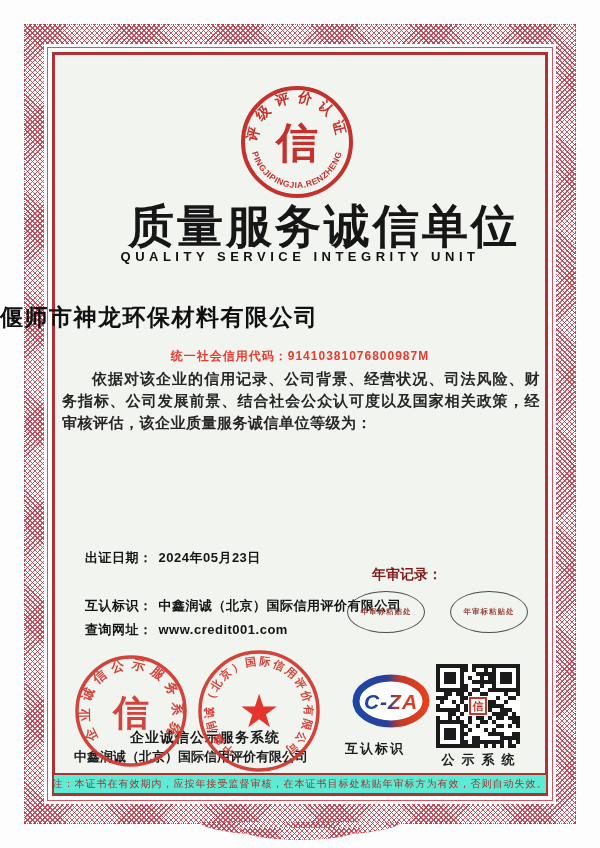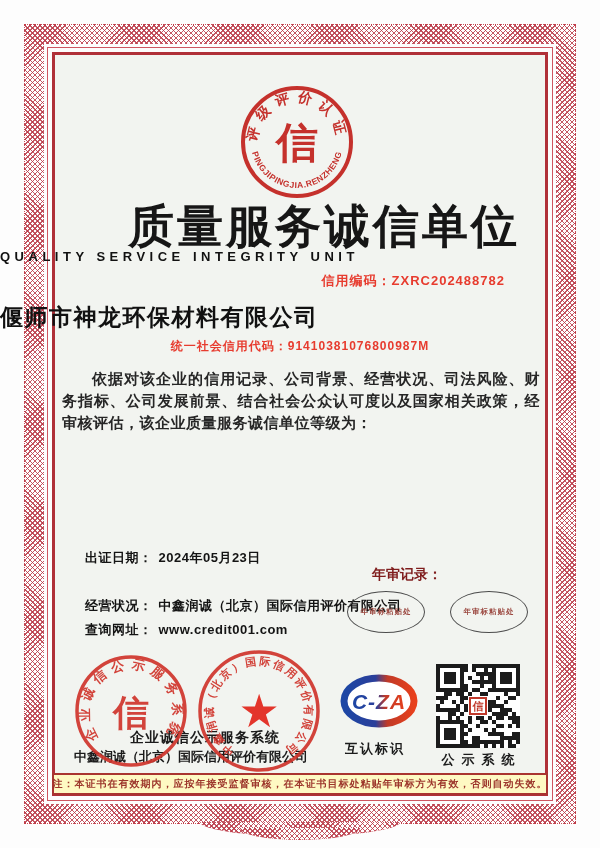--- a/index.html
+++ b/index.html
@@ -22,27 +22,27 @@
 
   .layer { position:absolute; inset:0; }
 
   
   .badge { position:absolute; left:239px; top:84px; width:116px; height:116px; }
   .badge svg text { font-family:"Liberation Sans", sans-serif; }
 
   
   .title { position:absolute; left:0; right:0; top:196px; text-align:center;
            font-size:46px; font-weight:900; color:#161616; letter-spacing:3px;padding-left:48px; }
-  .subtitle { position:absolute; left:0; right:0; top:249px; text-align:left;
+  .subtitle { position:absolute; left:0; right:0; top:249px; text-align:center;
               font-size:13px; font-weight:700; color:#111; letter-spacing:4.5px; }
   .credit-line { position:absolute; left:57px; right:57px; top:272px; text-align:right;
                  padding-right:38px; font-size:13px; font-weight:800; color:#e73b2e; letter-spacing:1px; }
   .company { position:absolute; left:0; right:0; top:302px; text-align:left;
              font-size:23px; font-weight:900; color:#111; letter-spacing:1.5px; }
-  .uscc { position:absolute; left:0; right:0; top:338px; text-align:center;
+  .uscc { position:absolute; left:0; right:0; top:348px; text-align:center;
           font-size:12px; font-weight:800; color:#e73b2e; letter-spacing:1px; }
 
   .body-text { position:absolute; left:62px; width:478px; top:368px;
                font-size:15px; font-weight:700; color:#262626; line-height:1.45;
                text-indent:2em; text-align:justify; letter-spacing:.5px; }
 
   .grade { position:absolute; left:0; right:0; top:438px; text-align:center;
            font-family:"DejaVu Serif","Liberation Serif",serif;
            font-size:64px; font-weight:700; color:#d5251d; letter-spacing:2px; }
 
@@ -59,34 +59,34 @@
 
   
   .seal { position:absolute; opacity:.92; z-index:3; }
   .seal-left  { left:73px;  top:653px; width:116px; height:116px; }
   .seal-right { left:196px; top:648px; width:126px; height:126px; }
   .footer-line-1 { position:absolute; left:55px; width:300px; top:729px; text-align:center;
                    font-size:14px; font-weight:900; color:#1b1b1b; z-index:2; letter-spacing:1px; }
   .footer-line-2 { position:absolute; left:35px; width:312px; top:748px; text-align:center;
                    font-size:13px; font-weight:900; color:#1b1b1b; z-index:2; }
 
-  .mutual-logo { position:absolute; left:336px; top:670px; width:86px; height:66px; }
+  .mutual-logo { position:absolute; left:348px; top:670px; width:86px; height:66px; }
   .mutual-label { position:absolute; left:328px; width:94px; top:740px; text-align:center;
                   font-size:13px; font-weight:900; color:#1b1b1b; letter-spacing:2px; }
 
   .qr-box { position:absolute; left:436px; top:664px; width:84px; height:84px; background:#fff; }
   .qr-center { position:absolute; left:33px; top:33px; width:18px; height:18px; background:#fff;
                border:2px solid #c0392b; color:#c0392b; font-size:11px; font-weight:900;
                display:flex; align-items:center; justify-content:center; }
   .qr-label { position:absolute; left:420px; width:116px; top:751px; text-align:center;
               font-size:13px; font-weight:900; color:#1b1b1b; letter-spacing:7px; text-indent:7px; }
 
   .note-box { position:absolute; left:52px; right:52px; top:773px; height:22px;
-              border:2px solid #a93430; background:#fef9c3; display:flex; align-items:center; justify-content:center;
-              font-size:10px; font-weight:700; color:#9c352b; letter-spacing:1px; white-space:nowrap; z-index:4; }
+              border:2px solid #a93430; background:#5eead4; display:flex; align-items:center; justify-content:center;
+              font-size:10px; font-weight:400; color:#9c352b; letter-spacing:1px; white-space:nowrap; z-index:4; }
 </style>
 </head>
 <body>
 
 <div id="cert">
 
   <div class="lattice hatch"></div>
   <div class="medallion-big hatch"></div>
   <div class="medallion-small hatch"></div>
   <div class="lattice-hole"></div>
@@ -107,33 +107,32 @@
         </text>
         <text font-size="8.5" font-weight="bold" fill="#c5312c" letter-spacing="0.5">
           <textPath href="#arcBottom" startOffset="50%" text-anchor="middle">PINGJIPINGJIA.RENZHENG</textPath>
         </text>
         <text x="58" y="73" text-anchor="middle" font-size="42" font-weight="bold" fill="#c5312c">信</text>
       </svg>
     </div>
 
     <div class="title">质量服务诚信单位</div>
     <div class="subtitle">QUALITY SERVICE INTEGRITY UNIT</div>
-    <div class="credit-line"><span>信用编码：</span><span>ZXRC202488782</span></div>
 
     <div class="company">偃师市神龙环保材料有限公司</div>
     <div class="uscc"><span>统一社会信用代码：</span><span>91410381076800987M</span></div>
 
     <div class="body-text">依据对该企业的信用记录、公司背景、经营状况、司法风险、财务指标、公司发展前景、结合社会公众认可度以及国家相关政策，经审核评估，该企业质量服务诚信单位等级为：</div>
 
 
     <div class="field-row" style="top:549px">
       <span class="field-label">出证日期：</span><span class="field-value">2024年05月23日</span>
     </div>
     <div class="field-row" style="top:597px">
-      <span class="field-label">经营状况：</span><span class="field-value">中鑫润诚（北京）国际信用评价有限公司</span>
+      <span class="field-label">互认标识：</span><span class="field-value">中鑫润诚（北京）国际信用评价有限公司</span>
     </div>
     <div class="field-row" style="top:621px">
       <span class="field-label">查询网址：</span><span class="field-value">www.credit001.com</span>
     </div>
 
     <div class="annual-label">年审记录：</div>
     <div class="sticker-oval oval-1">
         <span>年审标粘贴处</span>
       </div>
     <div class="sticker-oval oval-2">

